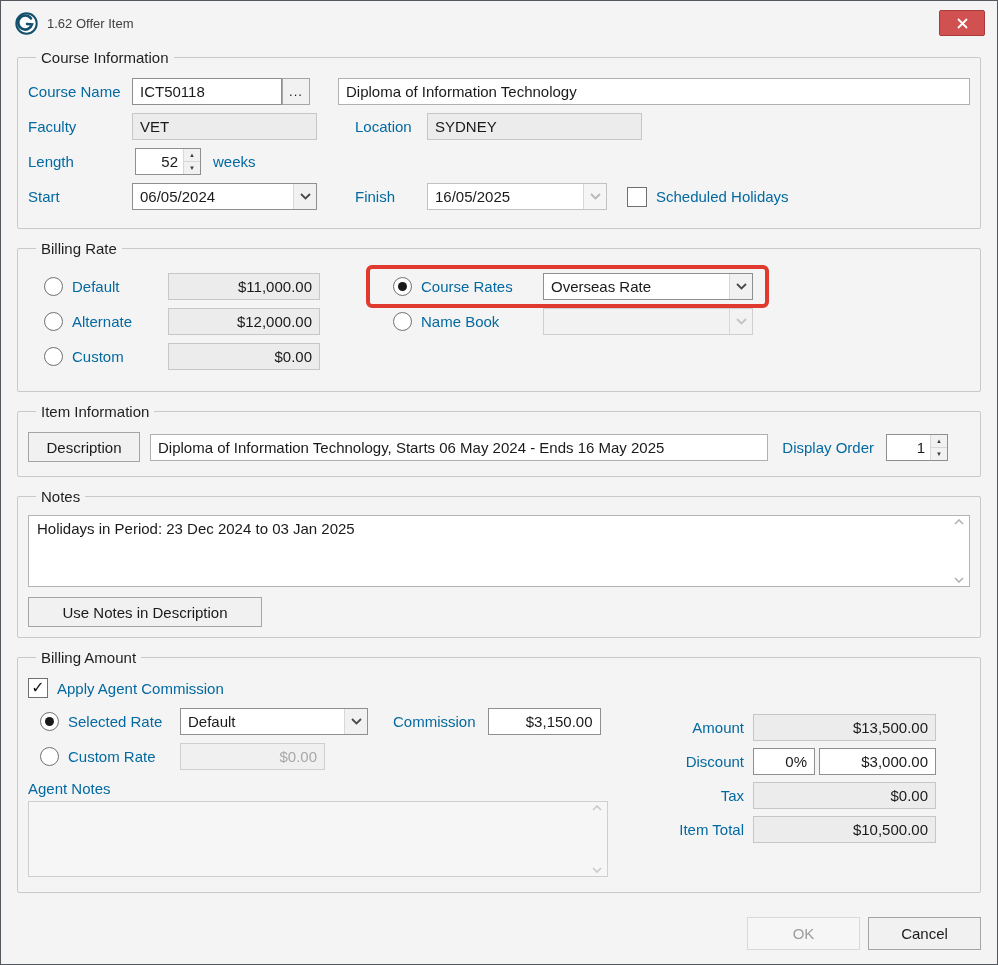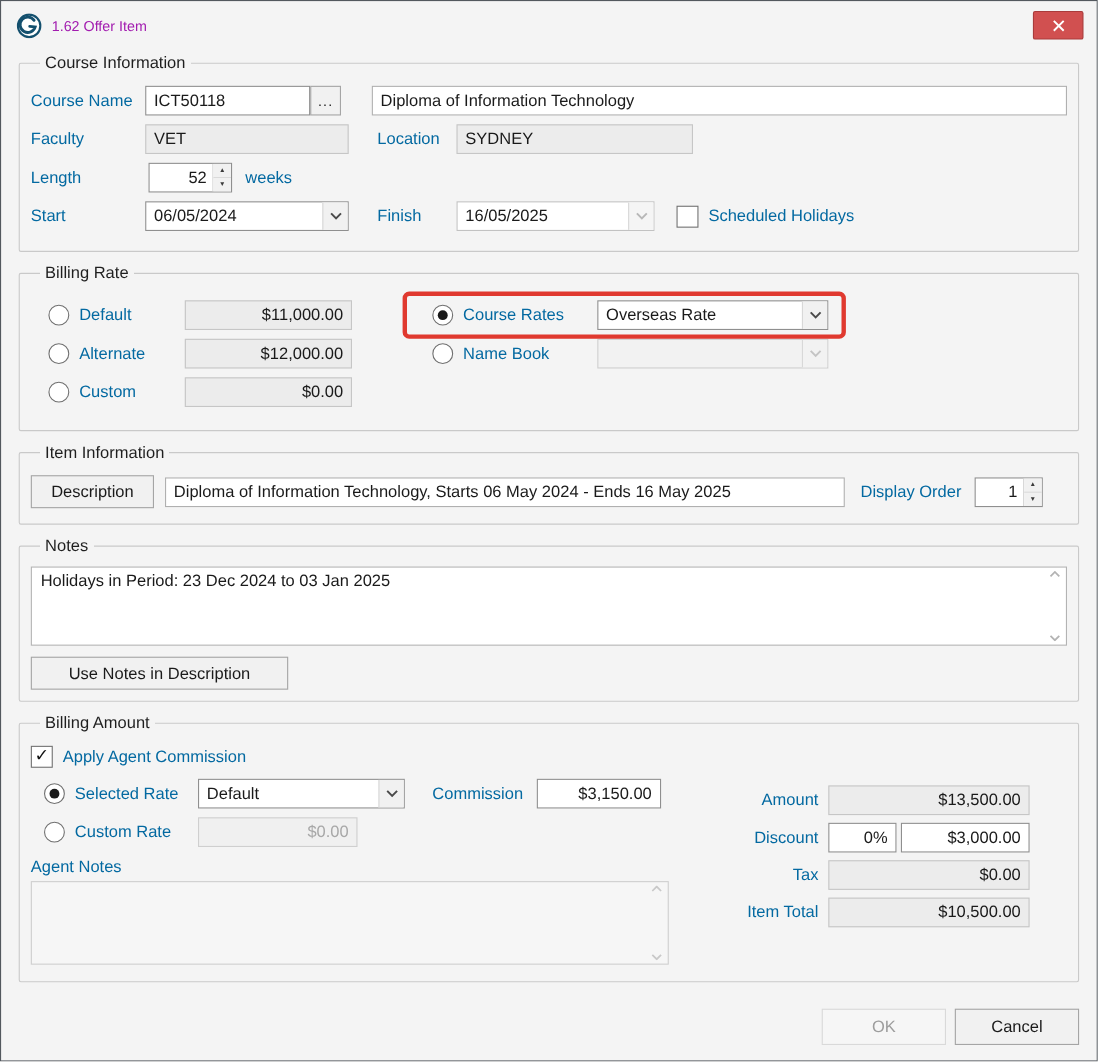--- a/index.html
+++ b/index.html
@@ -15,21 +15,21 @@
     background: #f4f4f4;
     border: 1px solid #53585e;
     display: flex; flex-direction: column;
   }
   
   .titlebar {
     height: 44px; flex: 0 0 44px;
     display: flex; align-items: center;
     padding: 0 12px 0 14px; gap: 9px;
   }
-  .title { font-size: 13px; color: #a21caf; }
+  .title { font-size: 13px; color: #404040; }
   .close-btn {
     margin-left: auto;
     width: 46px; height: 26px;
     background: #d15050;
     border: 1px solid #a93b3b;
     border-radius: 2px;
     display: flex; align-items: center; justify-content: center;
     cursor: default;
   }
   
@@ -124,23 +124,23 @@
     color: #b3b3b3;
   }
   .textbox.dis { background: #f6f6f6; border-color: #cfcfcf; }
   .textbox.dis .rail { color: #c9c9c9; }
 
   
   .ci-input { width: 150px; }
   .ci-browse { width: 28px; height: 27px; padding: 0; font-size: 13px; letter-spacing: 1px; }
   .ci-wide { flex: 1; margin-left: 28px; border-color: #b0b0b0; }
   .ci-vet { width: 185px; }
-  .ci-loc-lbl { margin-left: 26px; width: 72px; flex: 0 0 72px; }
+  .ci-loc-lbl { margin-left: 38px; width: 72px; flex: 0 0 72px; }
   .ci-sydney { width: 215px; }
-  .ci-spin { width: 76px; margin-left: 3px; }
+  .ci-spin { width: 66px; margin-left: 3px; }
   .ci-weeks { margin-left: 12px; }
   .ci-date { width: 185px; }
   .ci-date2 { width: 180px; }
   .ci-check { margin-left: 20px; }
   .ci-check-lbl { margin-left: 9px; }
 
   
   .br-wrap { display: flex; align-items: flex-start; padding-top: 4px; }
   .br-left { width: 317px; flex: 0 0 317px; }
   .br-row { display: flex; align-items: center; height: 27px; margin: 8px 0; }

